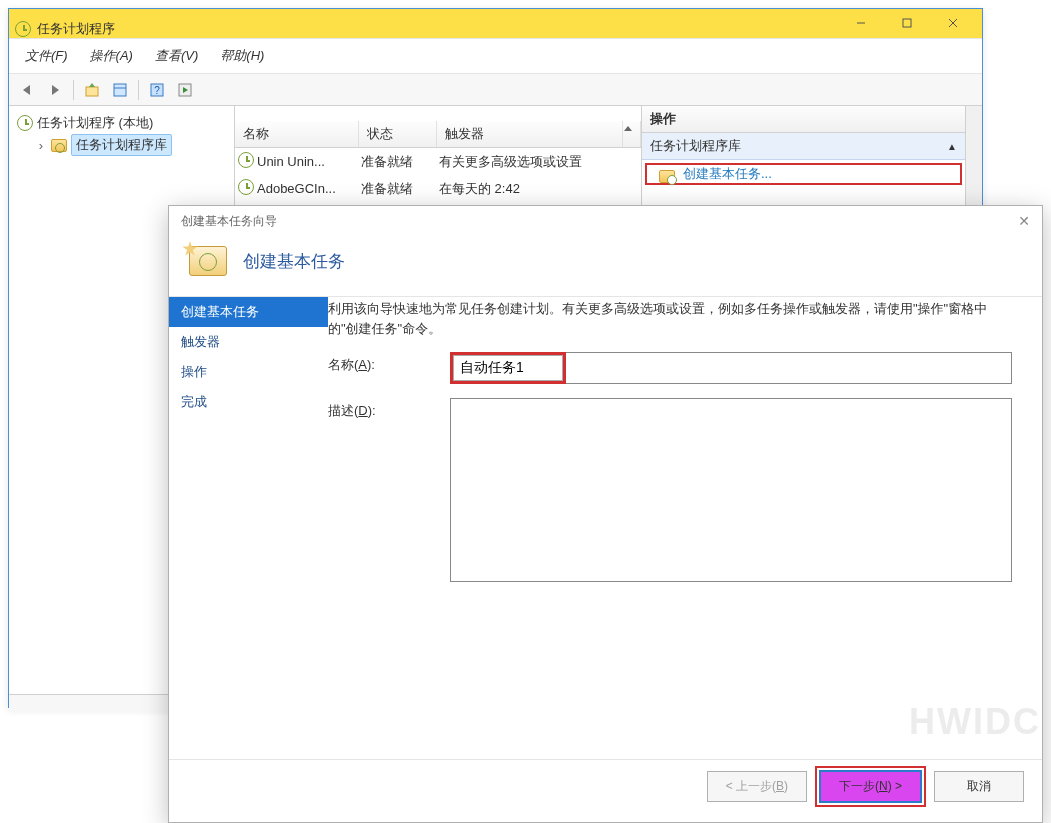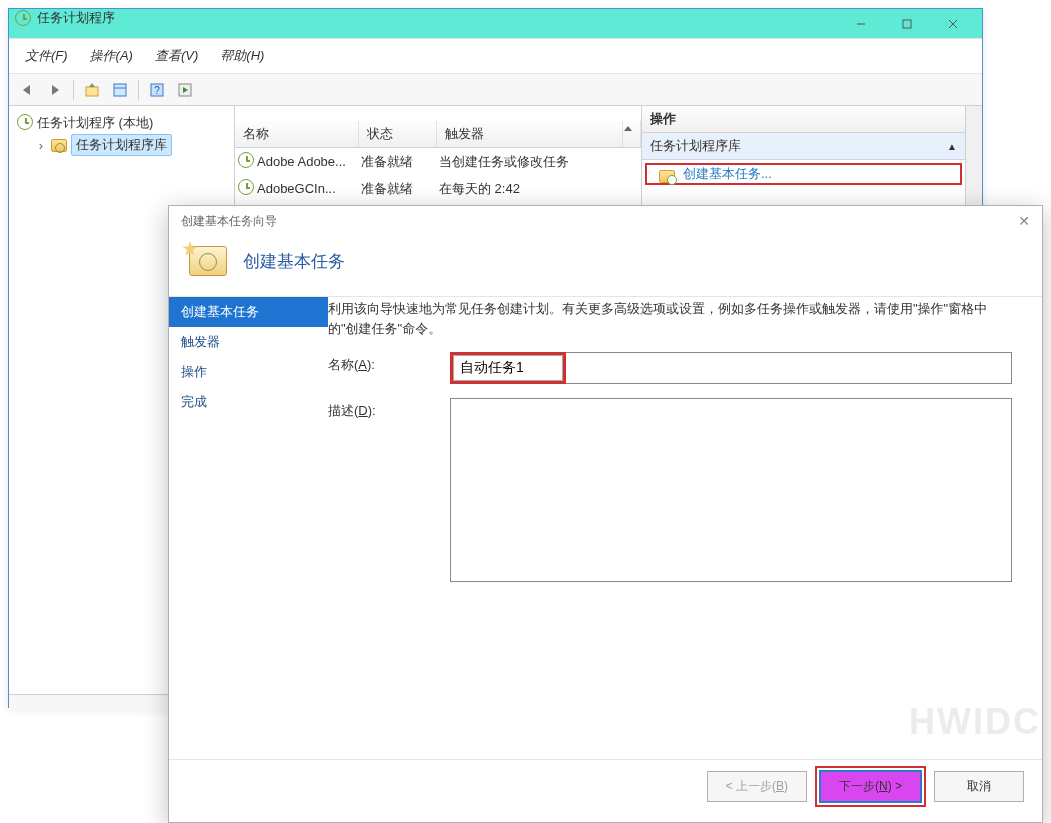--- a/index.html
+++ b/index.html
@@ -17,23 +17,23 @@
   
   .main-window {
     position: absolute;
     left: 8px; top: 8px;
     width: 975px; height: 700px;
     border: 1px solid #4a90d9;
     background: #fff;
     box-shadow: 0 2px 8px rgba(0,0,0,0.1);
   }
   .titlebar {
-    display: flex; align-items: flex-start; justify-content: space-between;
+    display: flex; align-items: flex-end; justify-content: space-between;
     height: 30px; padding: 0 6px;
-    background: #5eead4;
+    background: #fde047;
     border-bottom: 1px solid #e5e5e5;
   }
   .titlebar-left { display: flex; align-items: center; gap: 6px; }
   .clock-icon {
     width: 16px; height: 16px; display: inline-block;
     border-radius: 50%; border: 1.5px solid #7aa039;
     position: relative;
   }
   .clock-icon::before,
   .clock-icon::after {
@@ -63,21 +63,21 @@
     color: #555;
   }
   .tsep { width: 1px; height: 20px; background: #d0d0d0; margin: 0 2px; }
   .main-body {
     display: flex; height: calc(100% - 30px - 30px - 32px - 18px);
   }
   .tree-pane {
     width: 226px; border-right: 1px solid #d0d0d0;
     padding: 6px;
   }
-  .tree-item { display: flex; gap: 4px; padding: 2px 2px; }
+  .tree-item { display: flex; align-items: center; gap: 4px; padding: 2px 2px; }
   .tree-child { padding-left: 20px; display: flex; align-items: center; gap: 4px; }
   .tree-selected { background: #cce8ff; border: 1px solid #8cc2ef; padding: 1px 4px; border-radius: 2px; }
   .expander { width: 12px; color: #666; text-align: center; }
   .folder-icon {
     width: 16px; height: 13px; display: inline-block;
     background: linear-gradient(#ffe49c, #f4c559);
     border: 1px solid #cfa030; border-radius: 2px;
     position: relative;
   }
   .folder-icon::after {
@@ -327,23 +327,23 @@
         <div class="lh-cell lh-status">状态</div>
         <div class="lh-cell lh-trigger">触发器</div>
         <div class="lh-cell lh-scroll">
           <svg width="10" height="10">
               <polygon points="5,3 9,8 1,8" fill="#666"></polygon>
             </svg>
         </div>
       </div>
       <div class="list-row">
         <span class="lr-icon"><span class="clock-icon"></span></span>
-        <span class="lr-name">Adobe Adobe...</span>
+        <span class="lr-name">Unin Unin...</span>
         <span class="lr-status">准备就绪</span>
-        <span class="lr-trigger">当创建任务或修改任务</span>
+        <span class="lr-trigger">有关更多高级选项或设置</span>
       </div>
       <div class="list-row">
         <span class="lr-icon"><span class="clock-icon"></span></span>
         <span class="lr-name">AdobeGCIn...</span>
         <span class="lr-status">准备就绪</span>
         <span class="lr-trigger">在每天的 2:42</span>
       </div>
     </div>
 
     <div class="right-pane">

